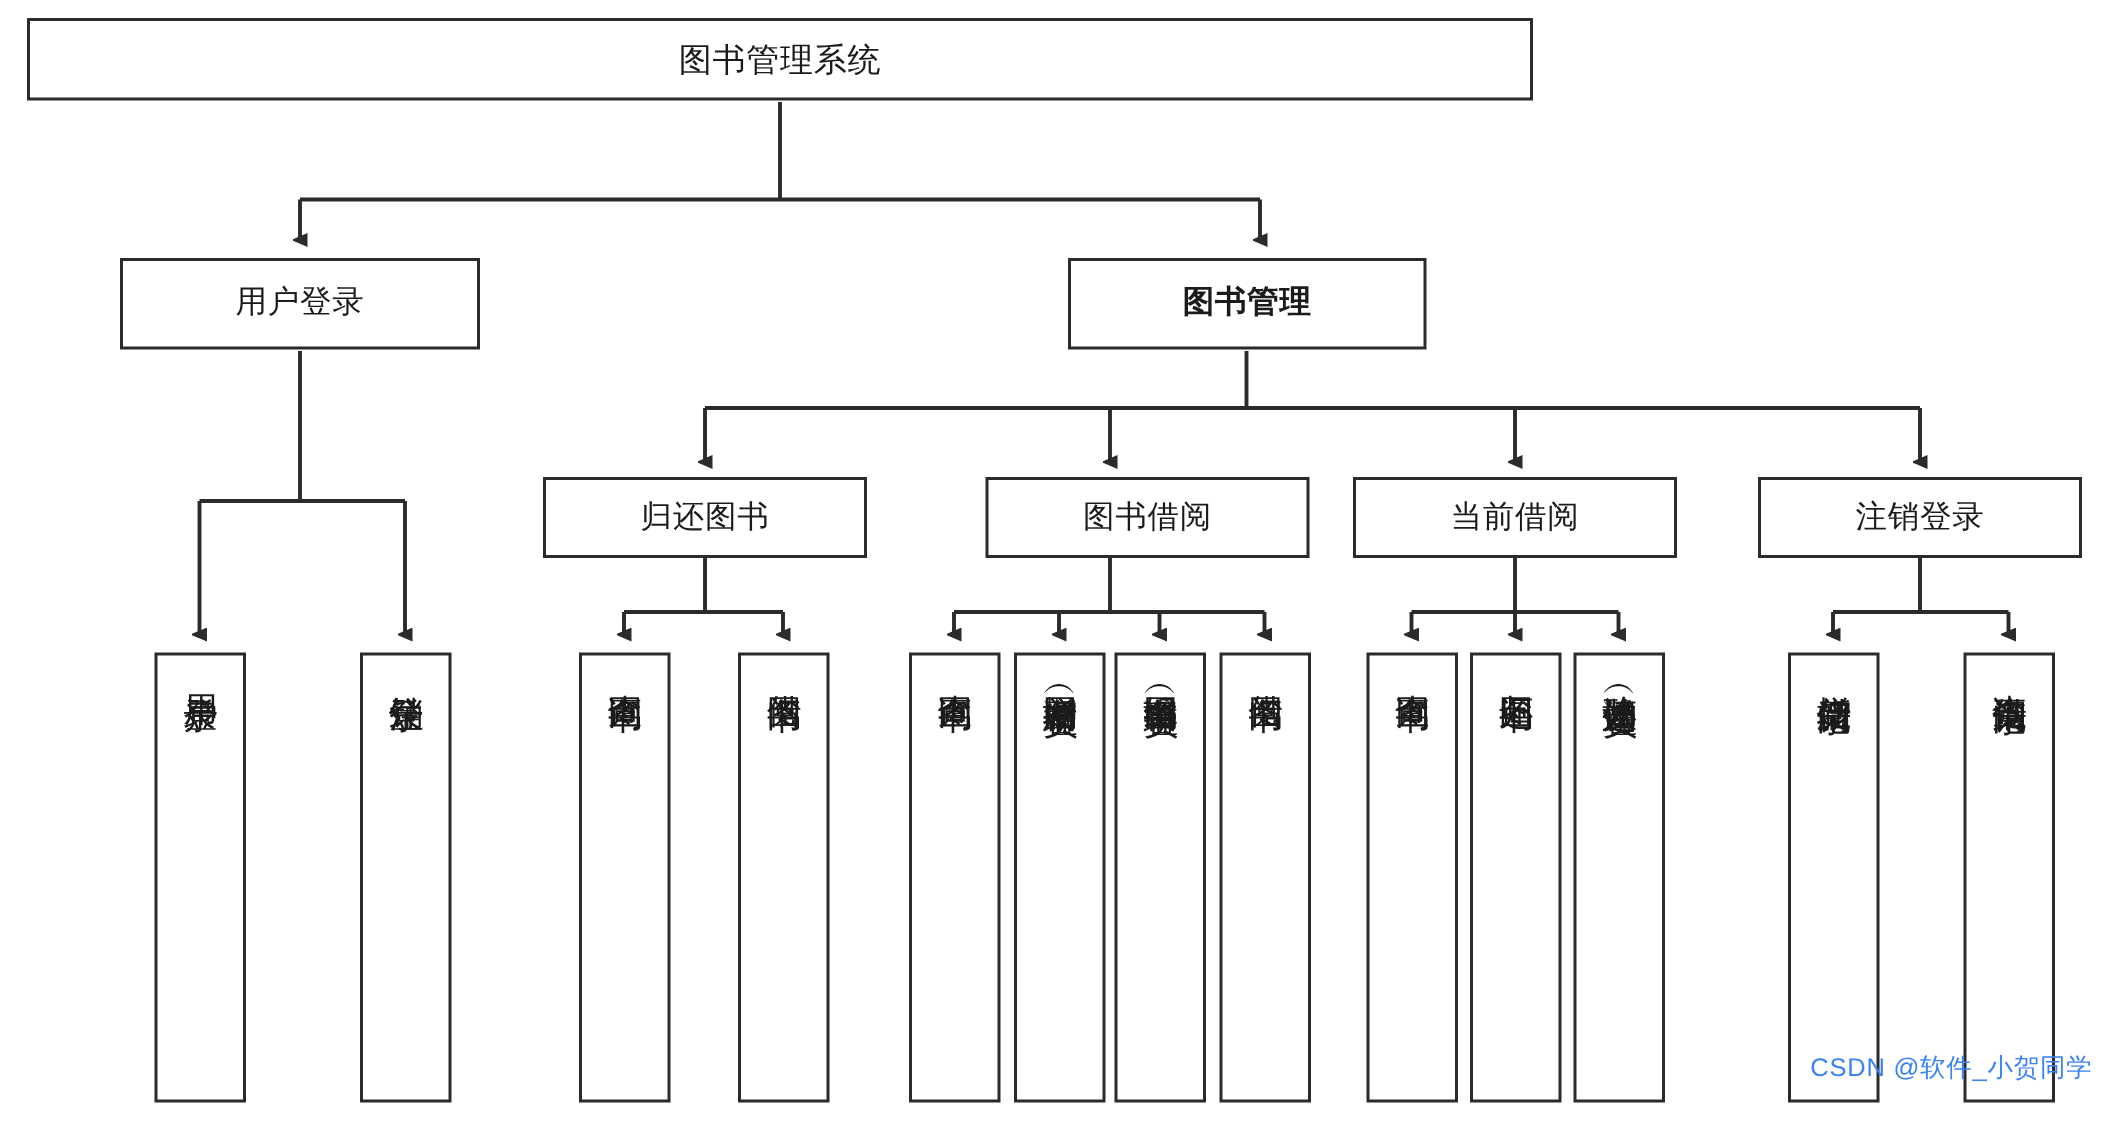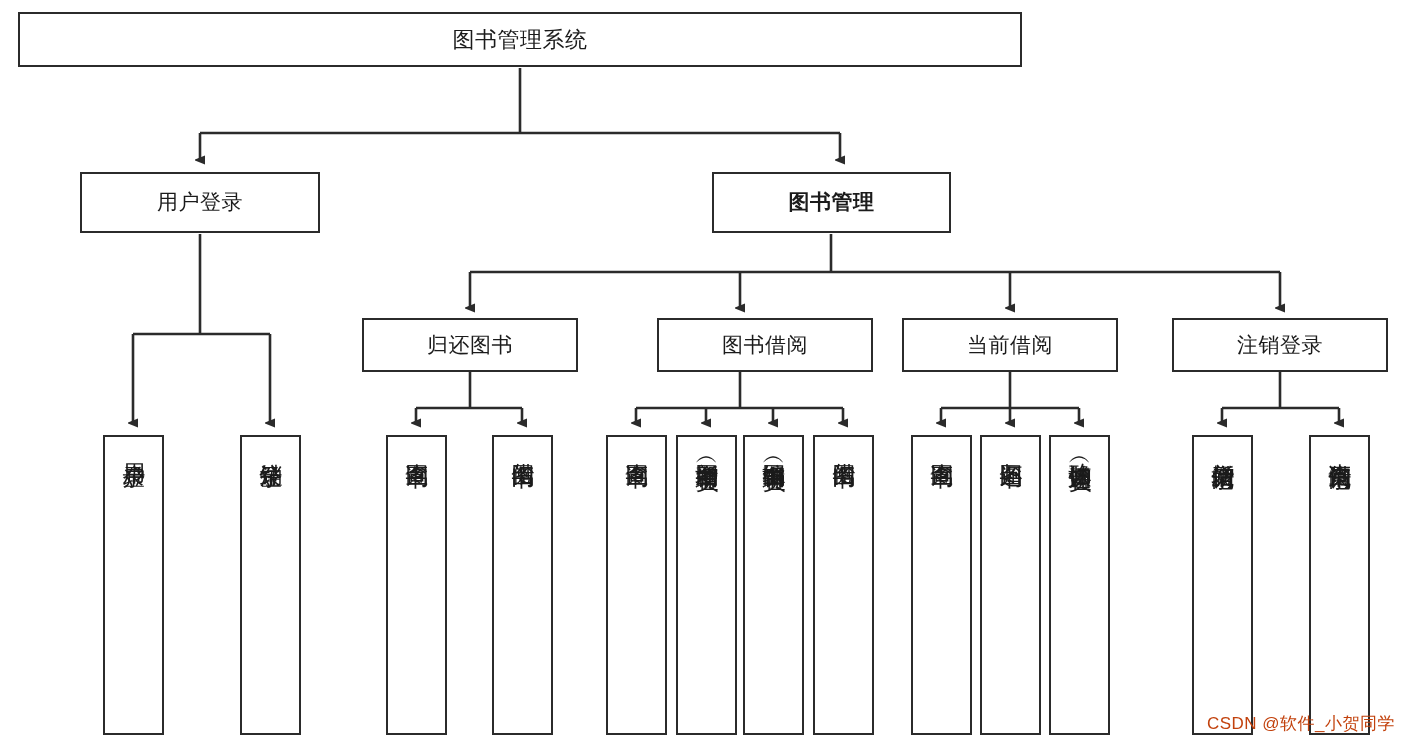--- a/index.html
+++ b/index.html
@@ -48,23 +48,23 @@
     writing-mode:vertical-rl;
     text-orientation:upright;
     font-size:23px;
     line-height:1.12;
     letter-spacing:1px;
     white-space:nowrap;
   }
   .watermark{
     position:absolute;
     right:10px;
-    bottom:12px;
+    bottom:24px;
     font-size:17px;
-    color:#c2410c;
+    color:#3b82f6;
     letter-spacing:0.5px;
     white-space:nowrap;
     user-select:none;
   }
 </style>
 </head>
 <body>
 
 <div id="diagram-root">
 

